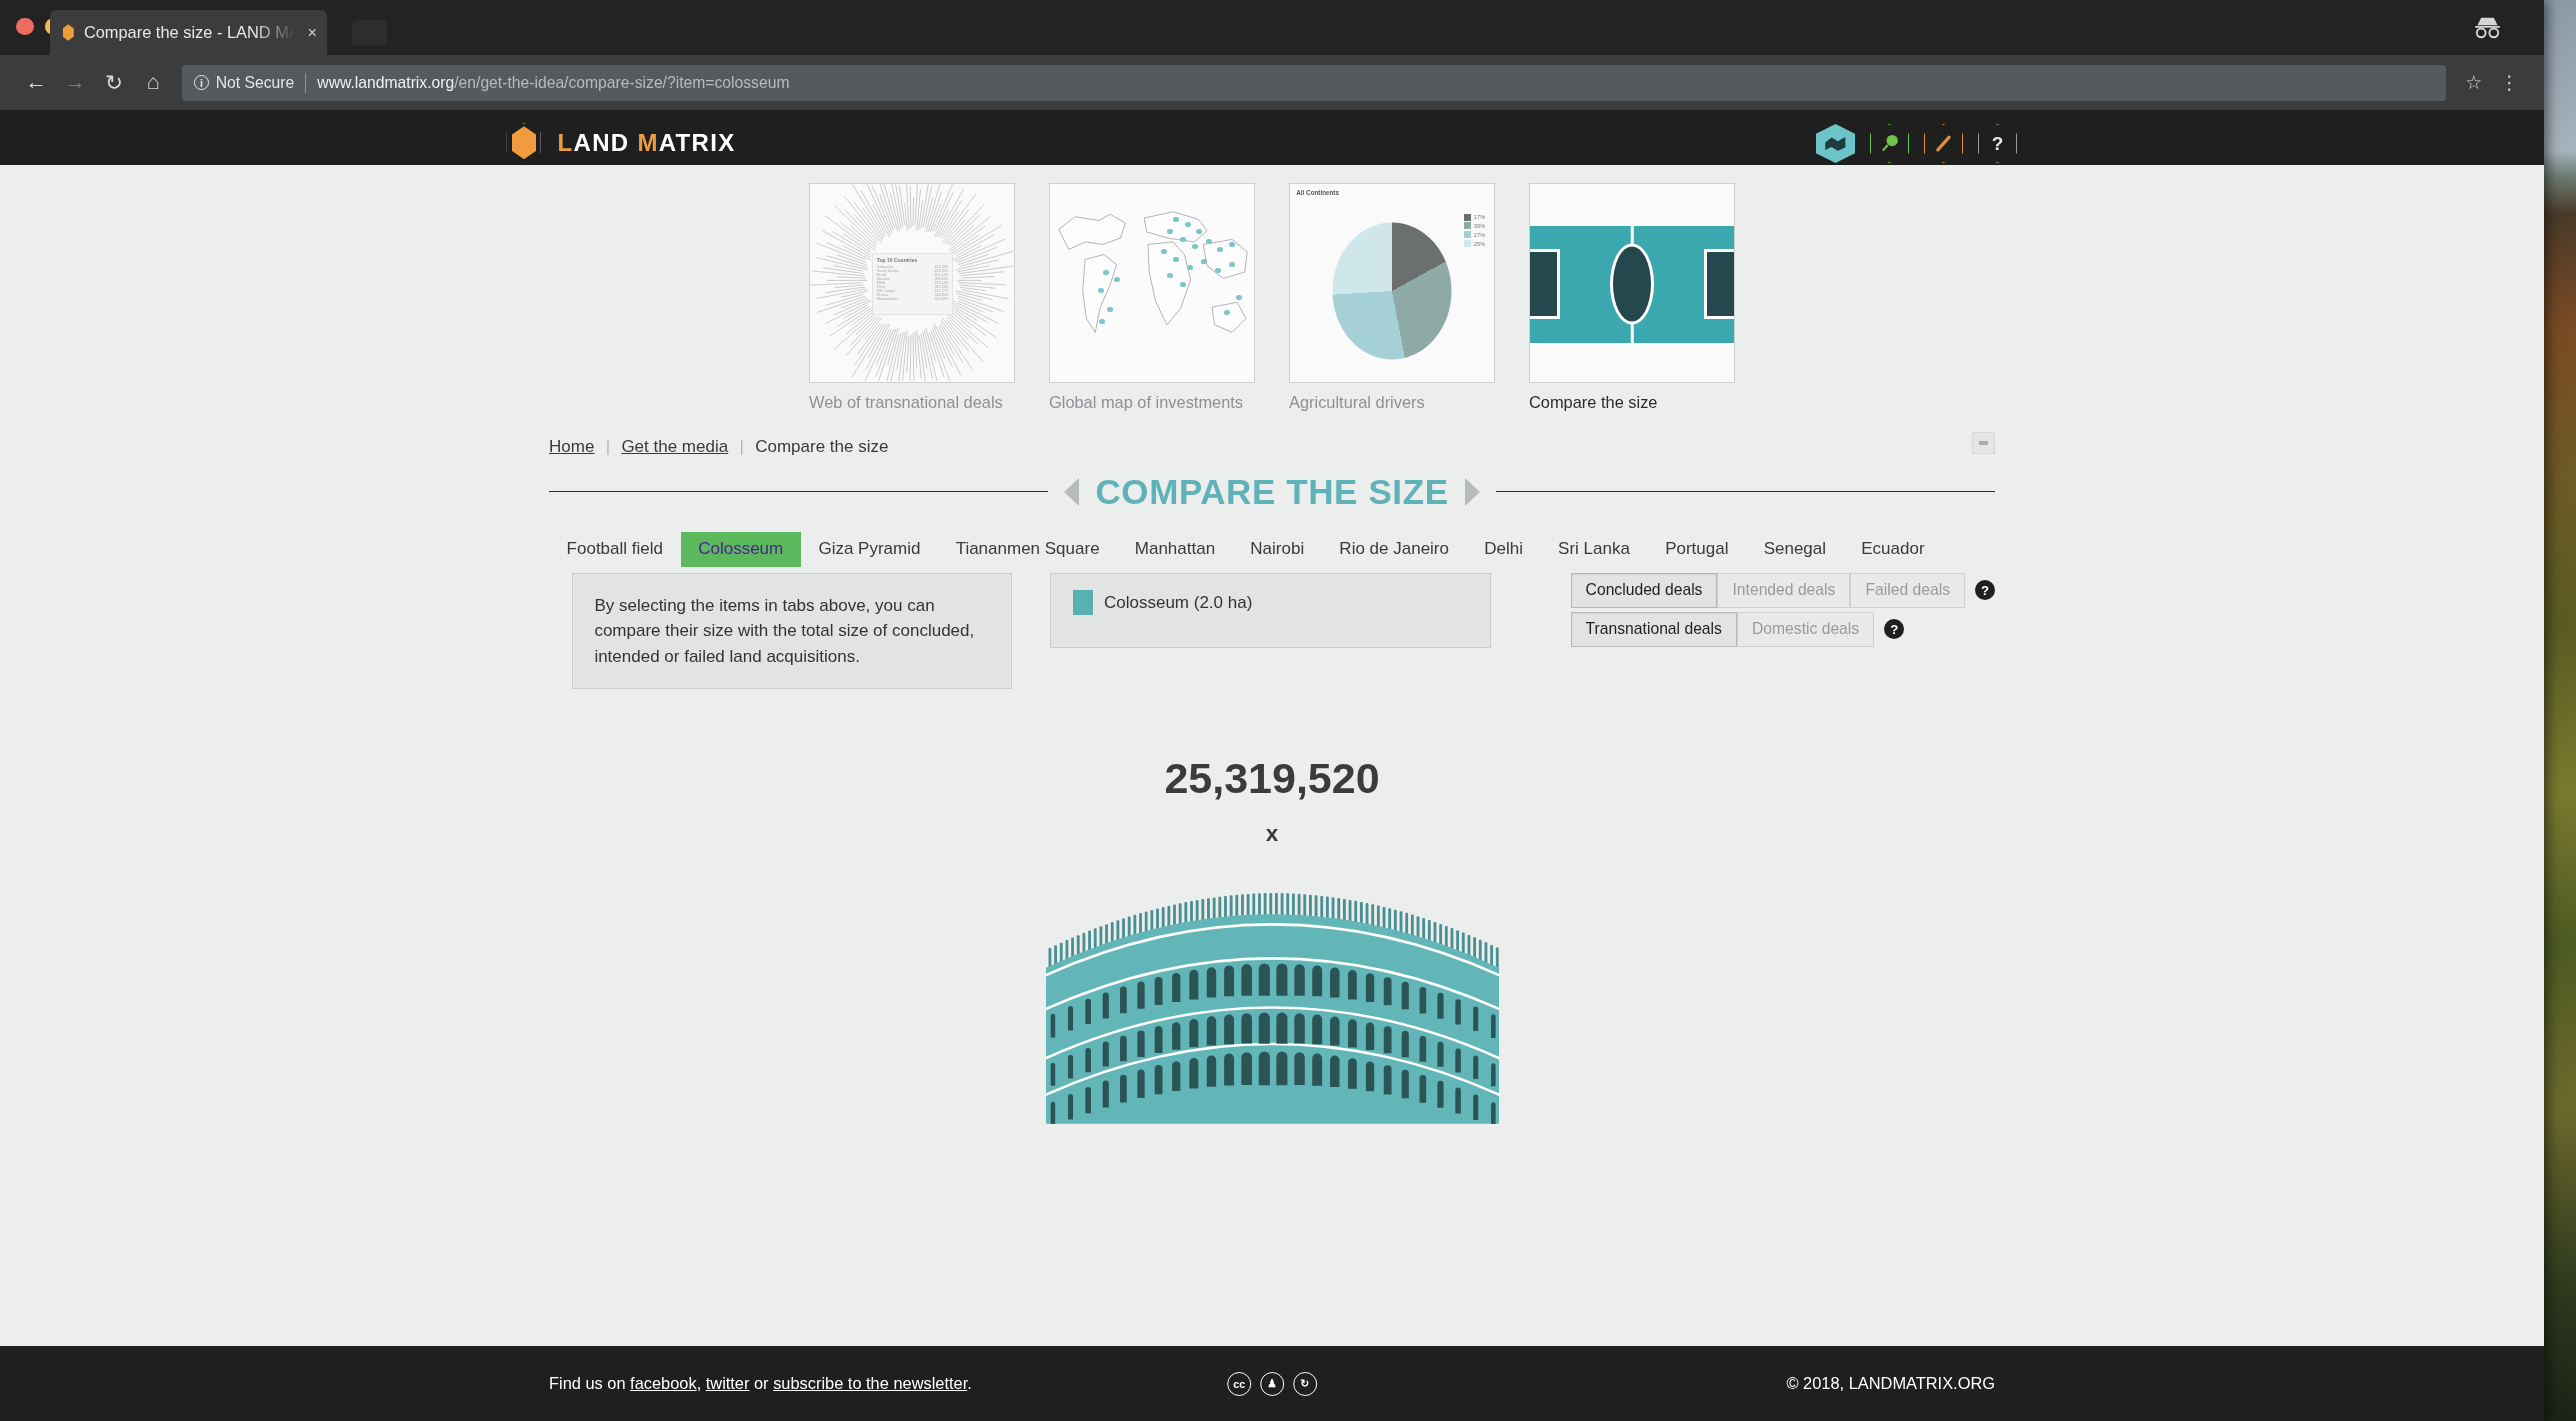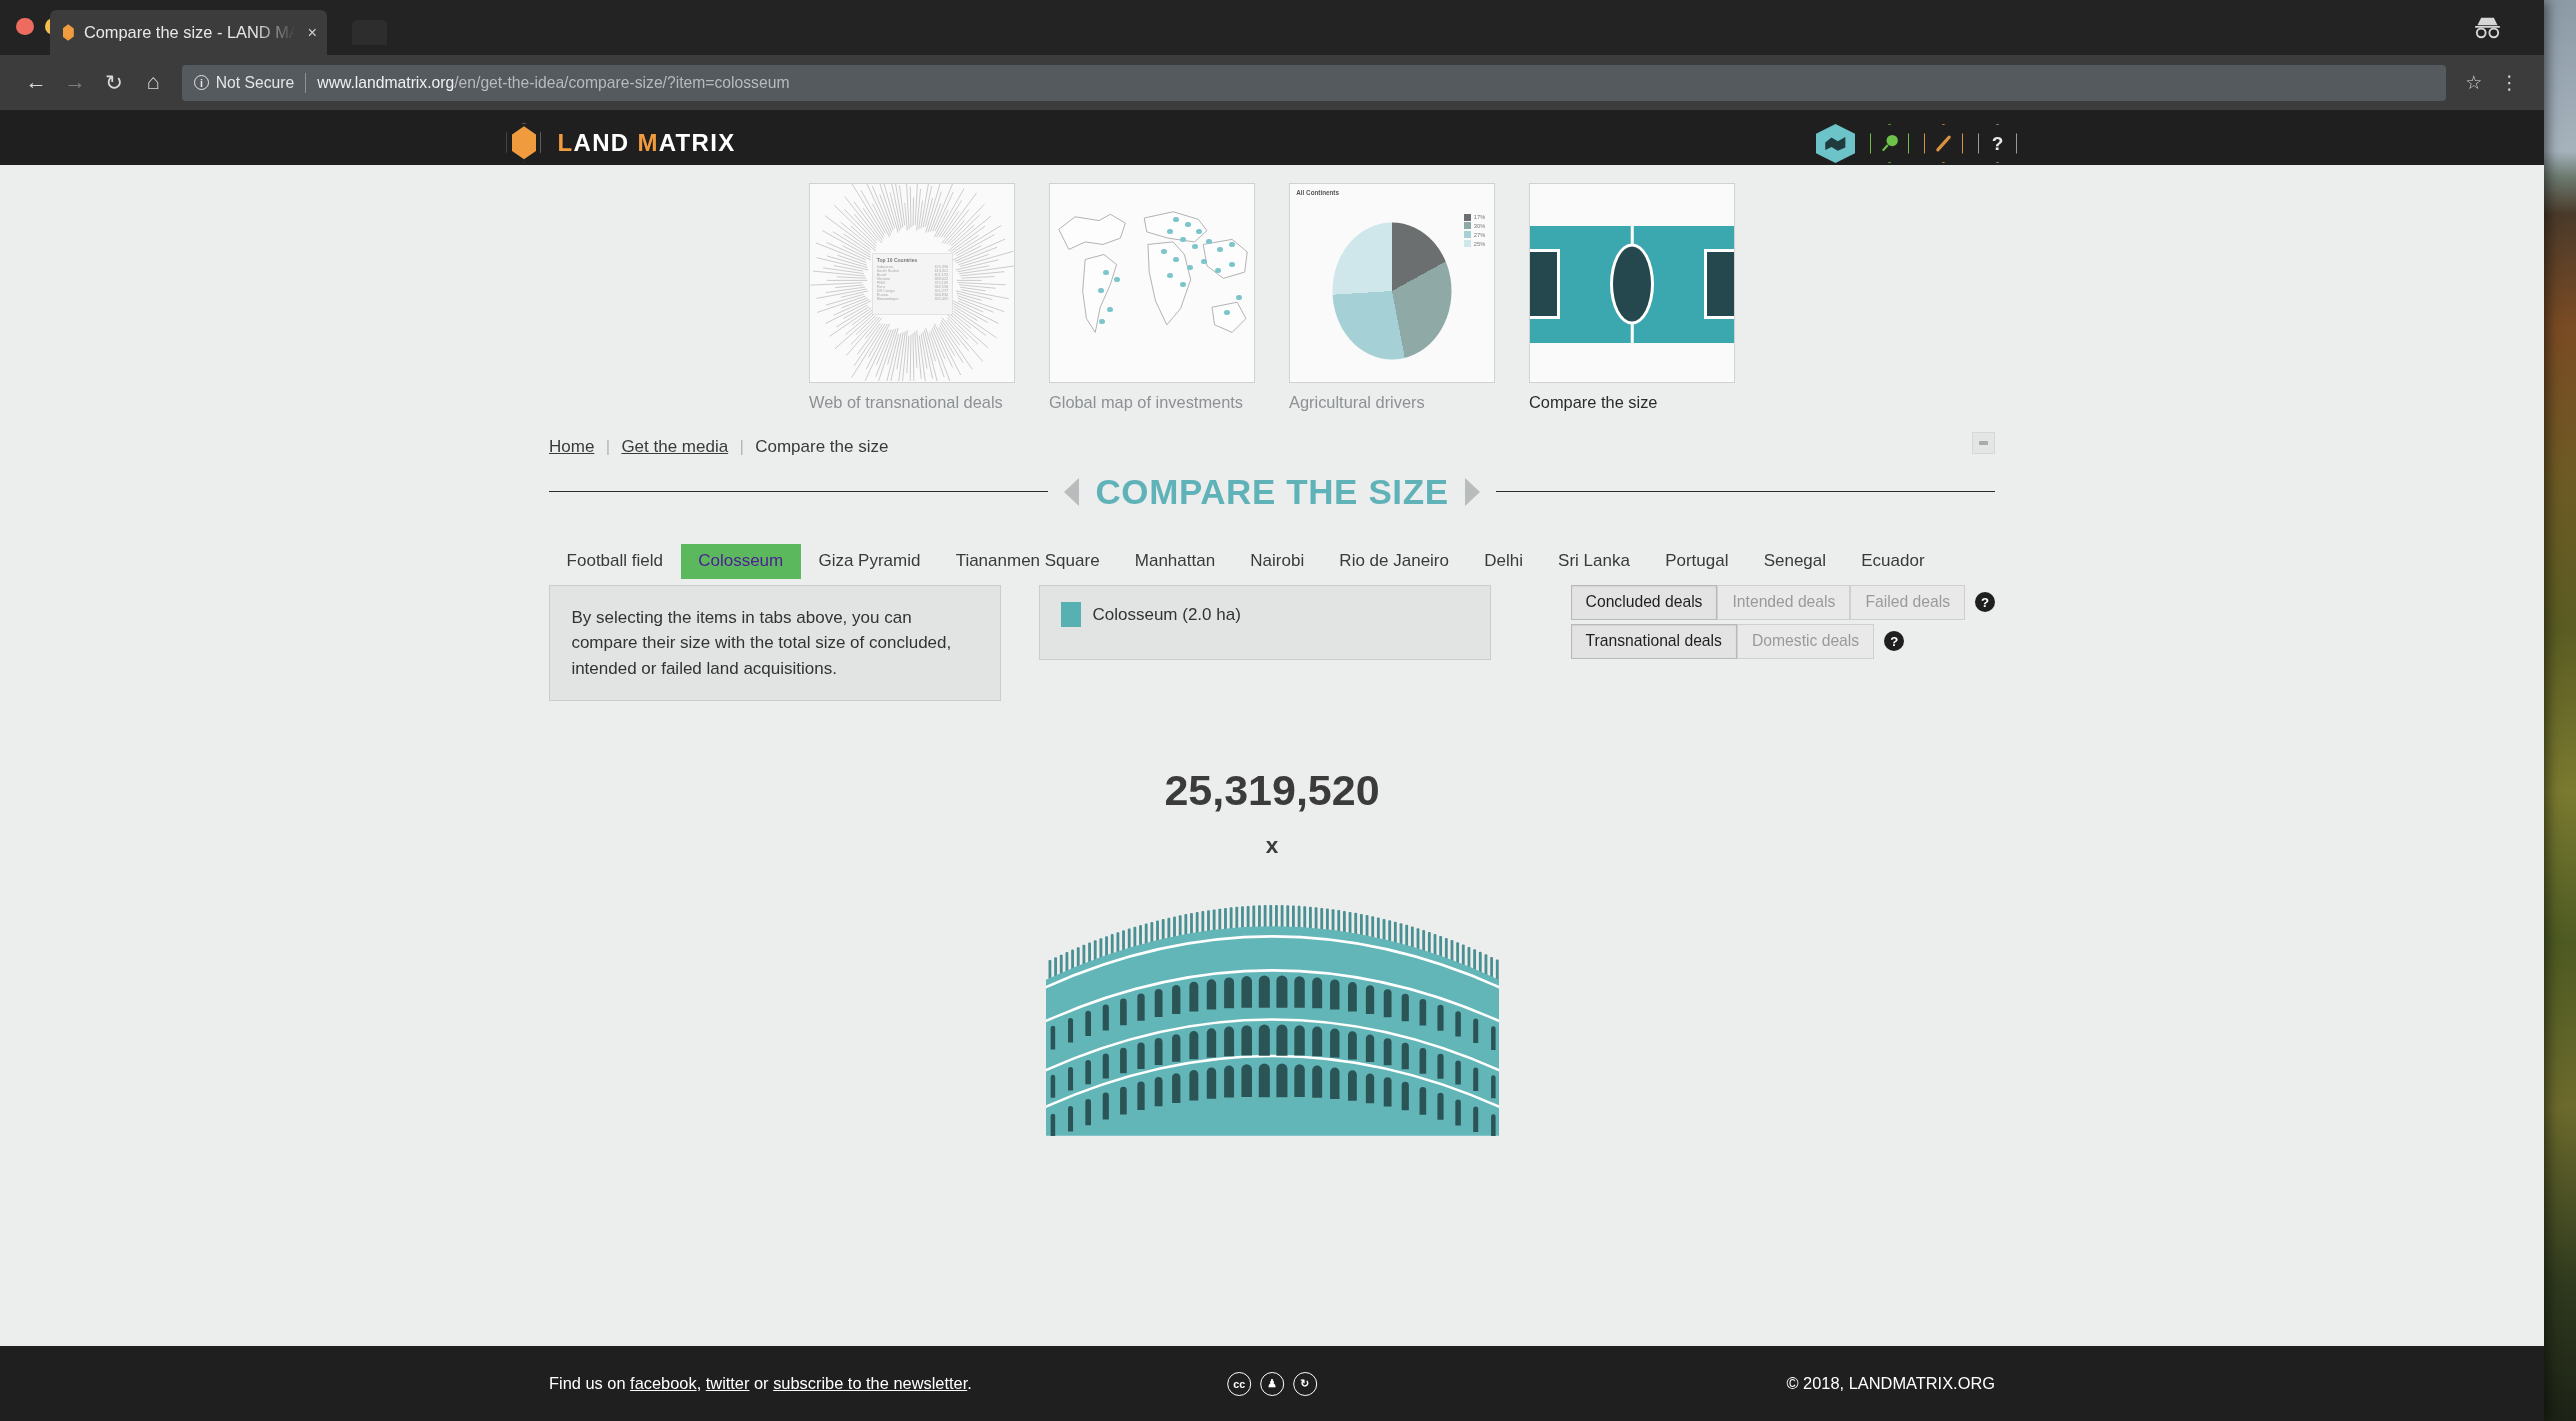--- a/index.html
+++ b/index.html
@@ -226,32 +226,32 @@
     margin: 0 16.4px;
   }
   .arrow-l { border-right: 15px solid #b9bcbd; }
   .arrow-r { border-left: 15px solid #b9bcbd; }
   .bigtitle {
     color: #5fb3b8; font-size: 35px; font-weight: bold; letter-spacing: 0.6px; white-space: nowrap;
   }
 
   
   .itemtabs {
-    width: 1446px; margin: 32px auto 0; display: flex; align-items: stretch;
+    width: 1446px; margin: 20px auto 0; display: flex; align-items: stretch;
   }
   .itemtab {
     padding: 7.5px 17.6px; font-size: 17px; color: #3a3a3a; white-space: nowrap;
   }
   .itemtab.active { background: #5cb85c; color: #4c1d95; }
 
   
   .panels { width: 1446px; margin: 6.3px auto 0; display: flex; align-items: flex-start; }
   .desc-box {
     width: 465px; background: #e2e3e3; border: 0.6px solid #cbcdcd;
-    padding: 19px 21.4px; font-size: 17px; line-height: 1.5; color: #333;
+    padding: 19px 21.4px; font-size: 17px; line-height: 1.5; color: #333; margin-left: 23px;
   }
   .legend-box {
     width: 465px; margin-left: 38px; background: #e2e3e3; border: 0.6px solid #cbcdcd;
     padding: 16.4px 21.4px; min-height: 75px; display:flex; align-items:flex-start;
   }
   .legend-item { display:flex; align-items:center; gap: 11.3px; font-size: 17px; color:#333; }
   .legend-swatch { width: 20px; height: 25px; display:block; }
 
   .filters { margin-left: 36px; }
   .filter-row { display: flex; align-items: center; margin-bottom: 3.8px; }

